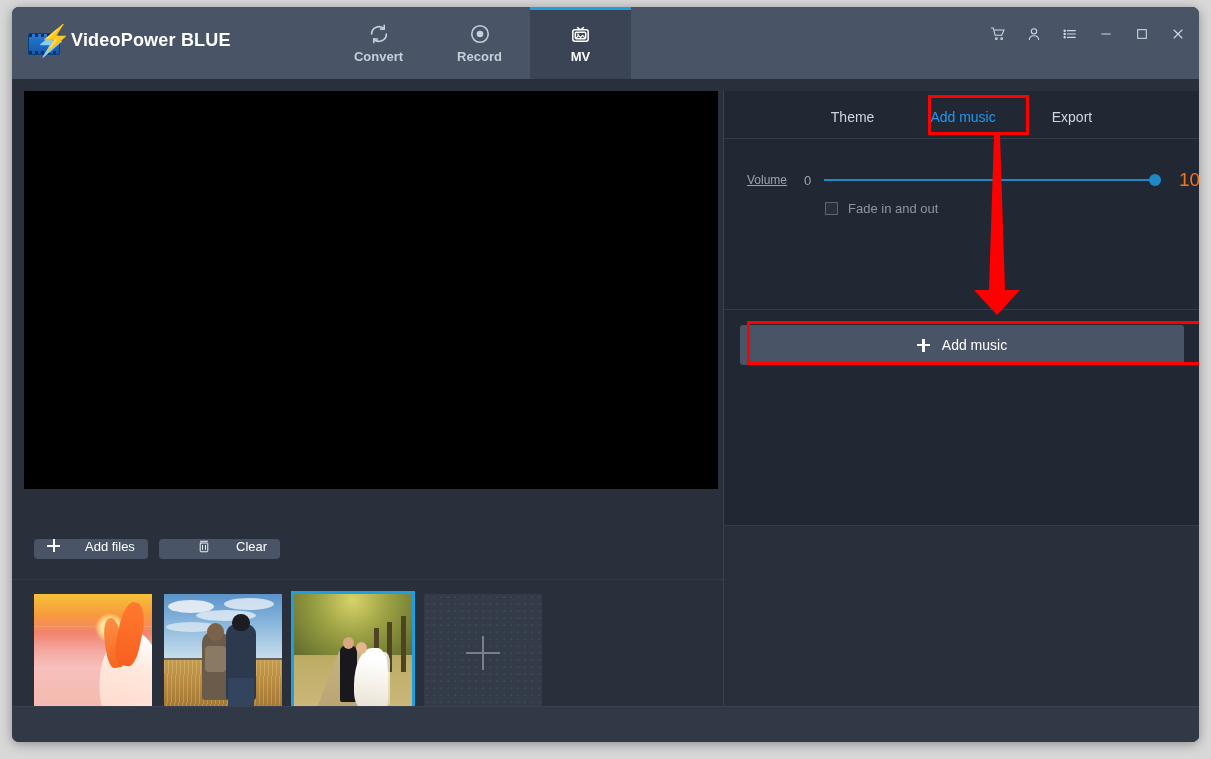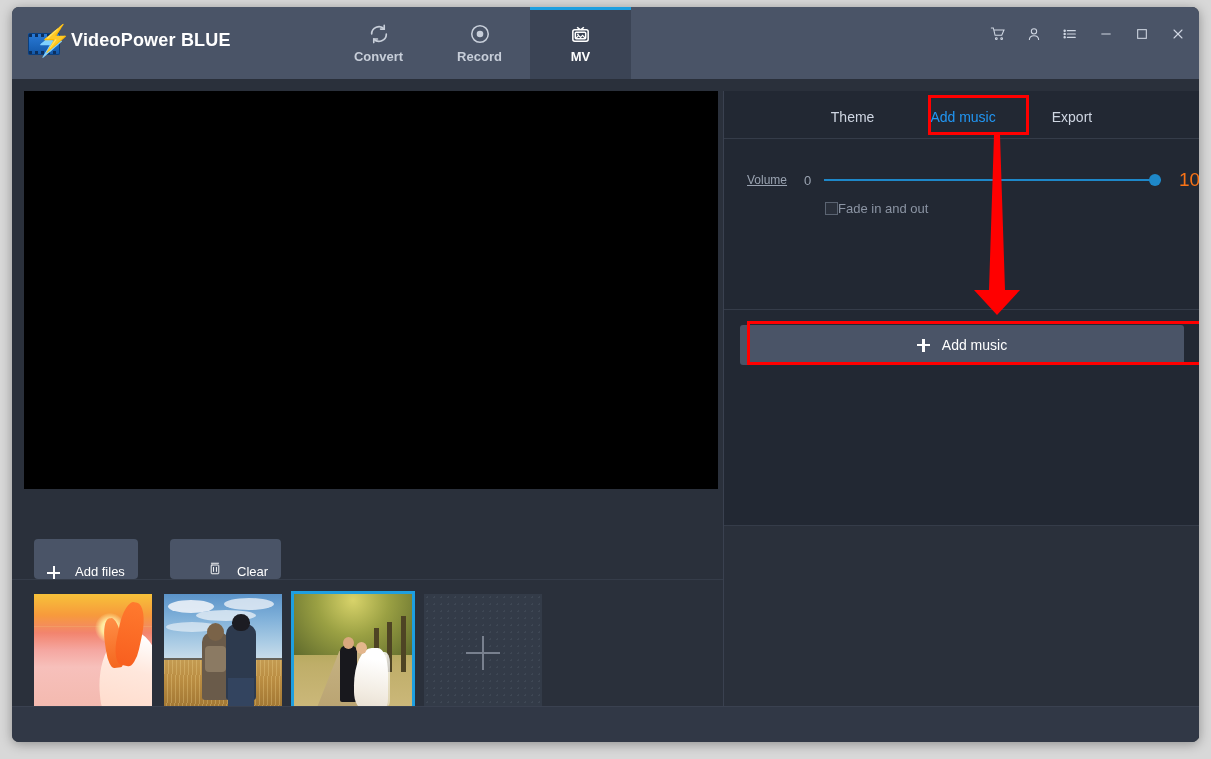--- a/index.html
+++ b/index.html
@@ -112,27 +112,27 @@
   }
   .timetext { color:#c3cad6; font-size: 12.5px; white-space: nowrap; margin-right: 14px; }
   .volbtn { width: 26px; height: 38px; display:flex; align-items:center; justify-content:center; margin-right:8px; cursor:pointer; }
 
   
   .toolbar {
     position: absolute; left: 0; top: 522px; width: 718px; height: 50px;
     background: #2a303b;
   }
   .tbtn {
-    position: absolute; top: 10px; height: 40px;
+    position: absolute; top: 10px; height: 20px;
     background: #4a5467; border-radius: 4px;
-    display: flex; align-items: flex-end; gap: 15px;
+    display: flex; align-items: flex-start; gap: 25px;
     padding: 0 13px; color: #ffffff; font-size: 13px; cursor: pointer;
   }
   .tbtn.addfiles { left: 22px; }
-  .tbtn.clear { left: 158px; padding-left: 38px; }
+  .tbtn.clear { left: 147px; padding-left: 38px; }
   .plus-g {
     position: relative; width: 13px; height: 13px;
   }
   .plus-g:before, .plus-g:after {
     content:""; position:absolute; background:#ffffff;
   }
   .plus-g:before { left:0; top:5.5px; width:13px; height:2px; }
   .plus-g:after  { top:0; left:5.5px; height:13px; width:2px; }
 
   
@@ -249,21 +249,21 @@
     position:absolute; left:0; top: 78px; width:100%; height: 22px;
     display:flex; align-items:center;
   }
   .volrow .lab { position:absolute; left: 23px; color:#9aa3b1; font-size:12px;text-decoration:underline; }
   .volrow .zero { position:absolute; left: 80px; color:#9aa3b1; font-size:13px; }
   .volrow .hund { position:absolute; left: 455px; color:#f97316; font-size:19px; }
   .vslider { position:absolute; left: 100px; right: 38px; height: 22px; cursor:pointer; }
   .vslider .vtrack { position:absolute; left:0; right:0; top:10px; height:2px; background:#1e88c9; }
   .vslider .vthumb { position:absolute; right:0; top:5px; width:12px; height:12px; border-radius:50%; background:#1e88c9; }
 
-  .faderow { position:absolute; left: 101px; top: 110px; display:flex; align-items:center; gap: 0; cursor:pointer; }
+  .faderow { position:absolute; left: 101px; top: 110px; display:flex; align-items:center; gap: 10px; cursor:pointer; }
   .cbox { width: 13px; height: 13px; border: 1px solid #5b6472; background:#2a303b; }
   .fadelbl { color:#8b94a3; font-size: 13px; }
 
   .rdiv { position:absolute; left:0; top: 218px; width:100%; height:1px; background:#353c49; }
 
   .addmusicbtn {
     position:absolute; left: 16px; top: 234px; width: 444px; height: 40px;
     background:#4a5467; border-radius:3px;
     display:flex; align-items:center; justify-content:center; gap: 12px;
     color:#ffffff; font-size:14px; cursor:pointer;

